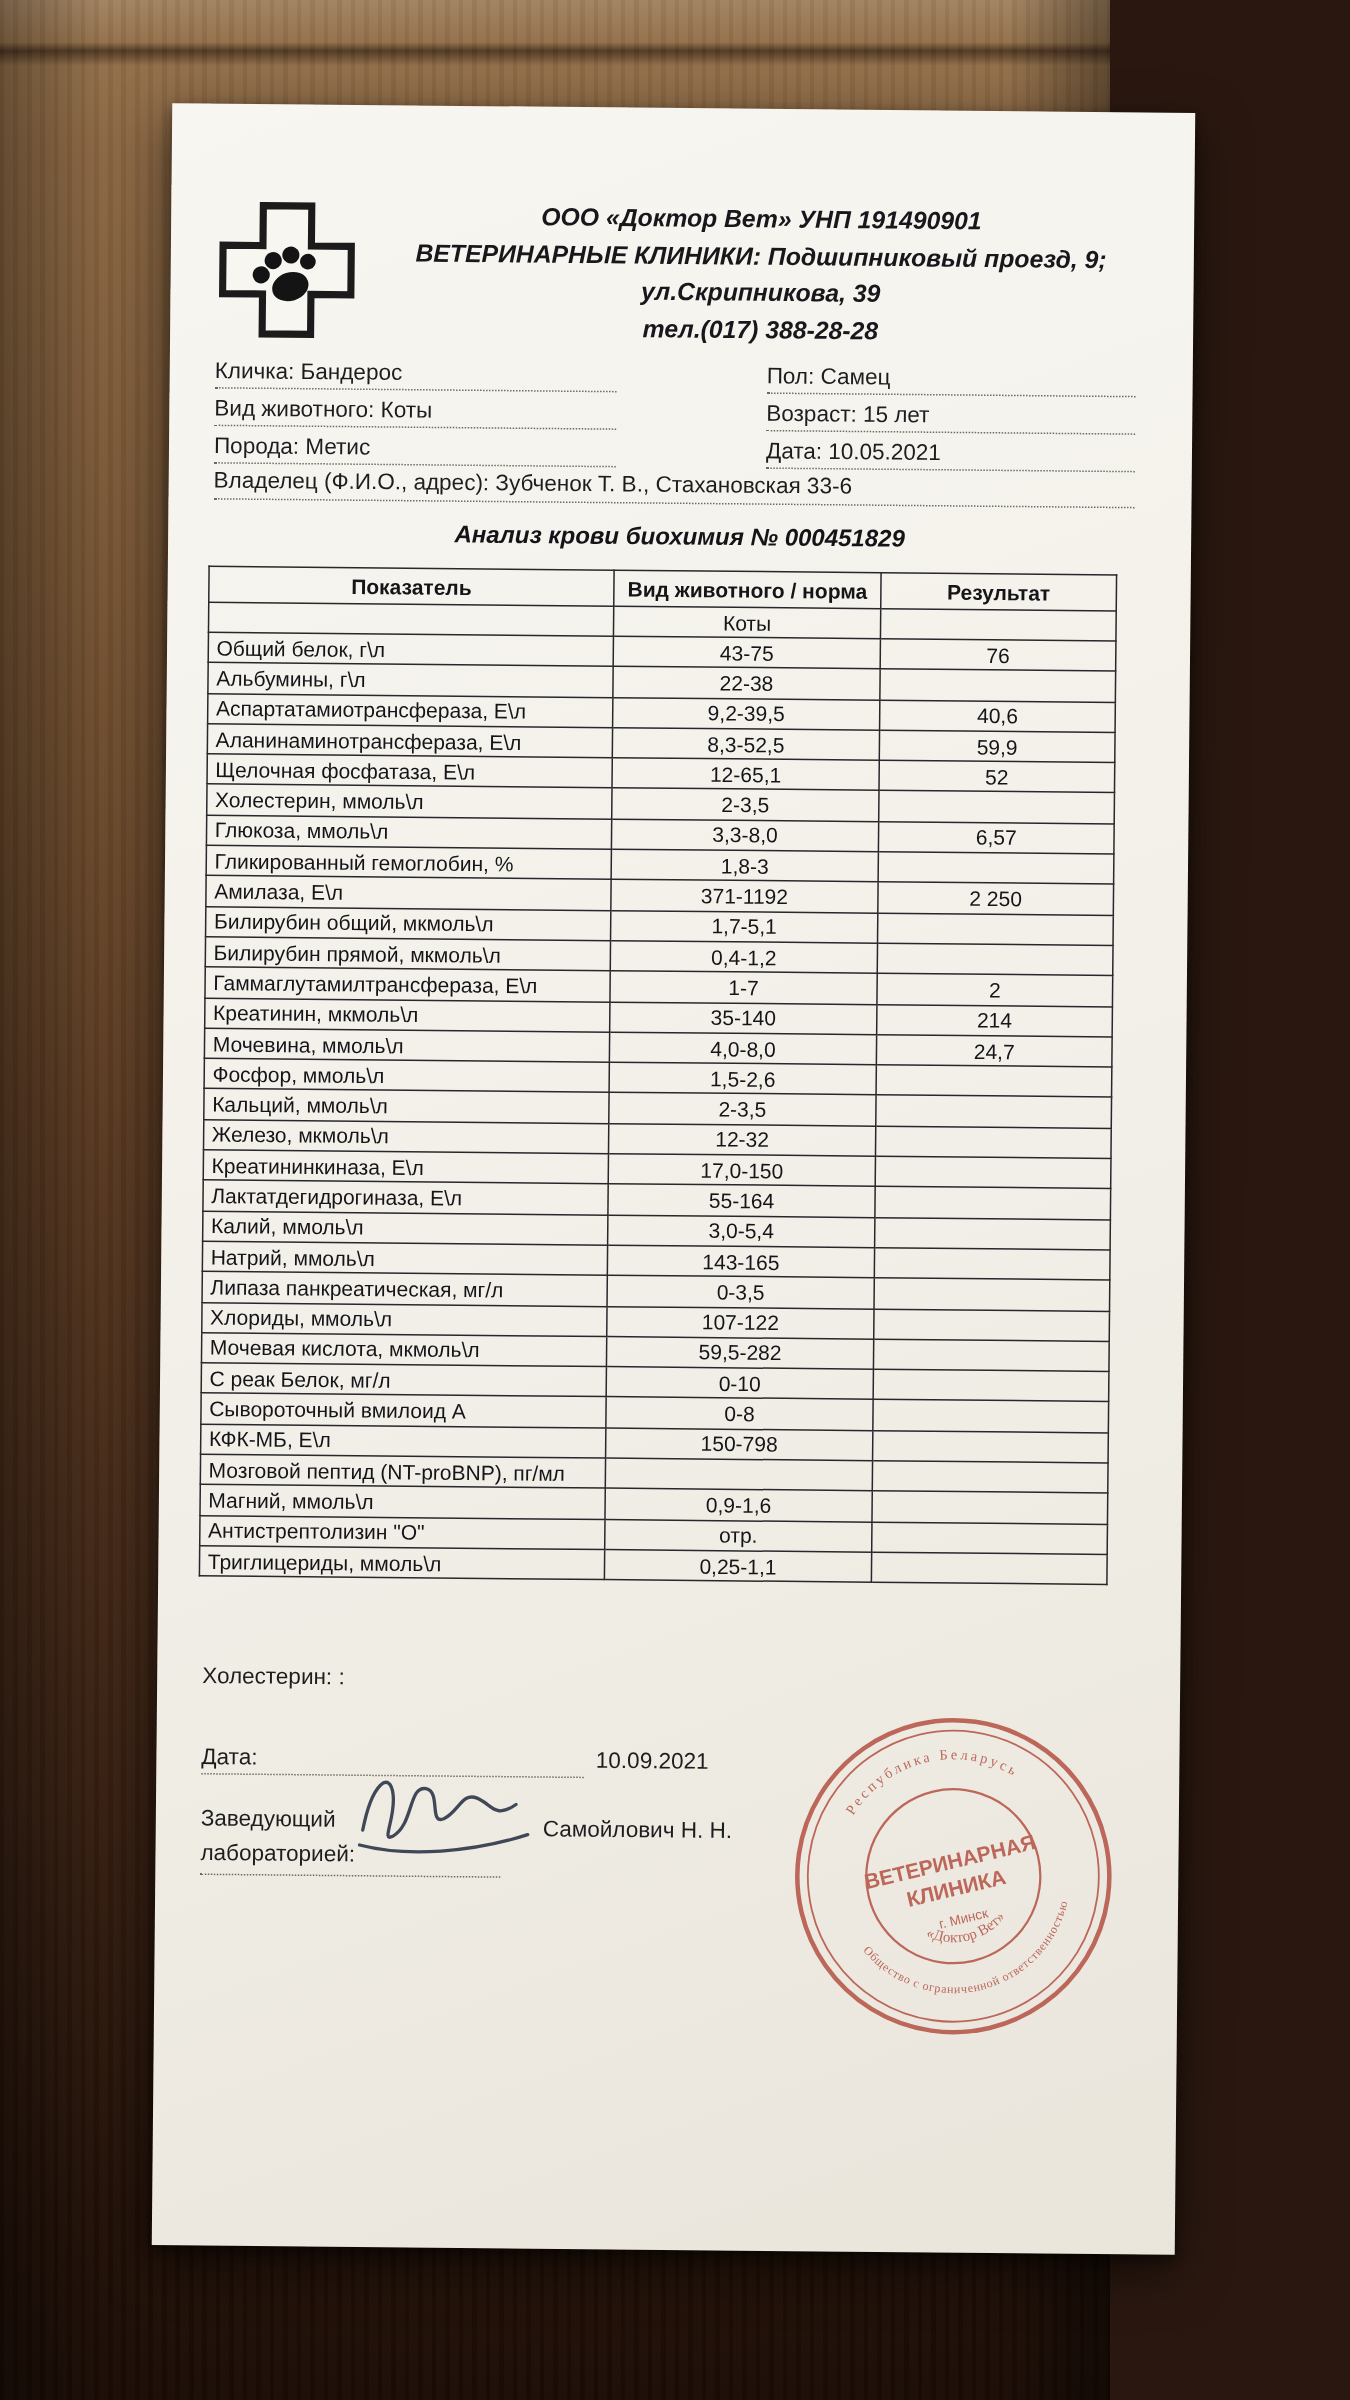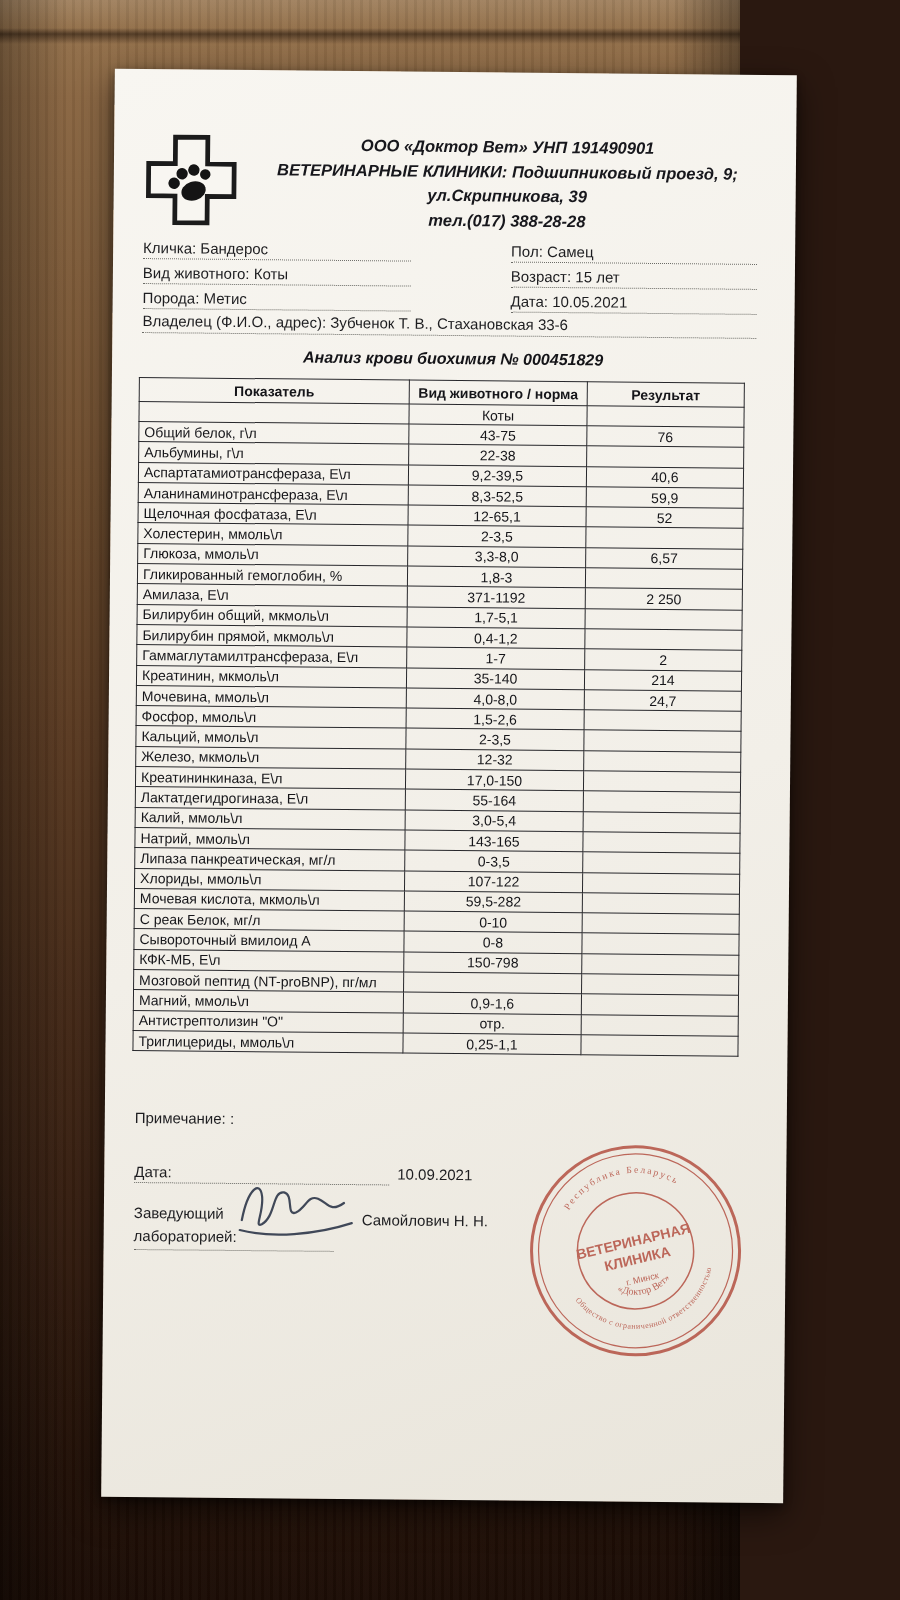--- a/index.html
+++ b/index.html
@@ -290,21 +290,21 @@
             <td class="result"></td>
           </tr>
           <tr>
             <td class="param">Триглицериды, ммоль\л</td>
             <td class="norm">0,25-1,1</td>
             <td class="result"></td>
           </tr>
         </tbody>
     </table>
 
-    <div class="note">Примечание: :</div>
+    <div class="note">Холестерин: :</div>
 
     <div class="date-row">
       <span class="lbl">Дата:</span>
       <span class="val">10.09.2021</span>
     </div>
 
     <div class="sign-block">
       <div>Заведующий</div>
       <span class="lbl2">лабораторией:</span>
     </div>

